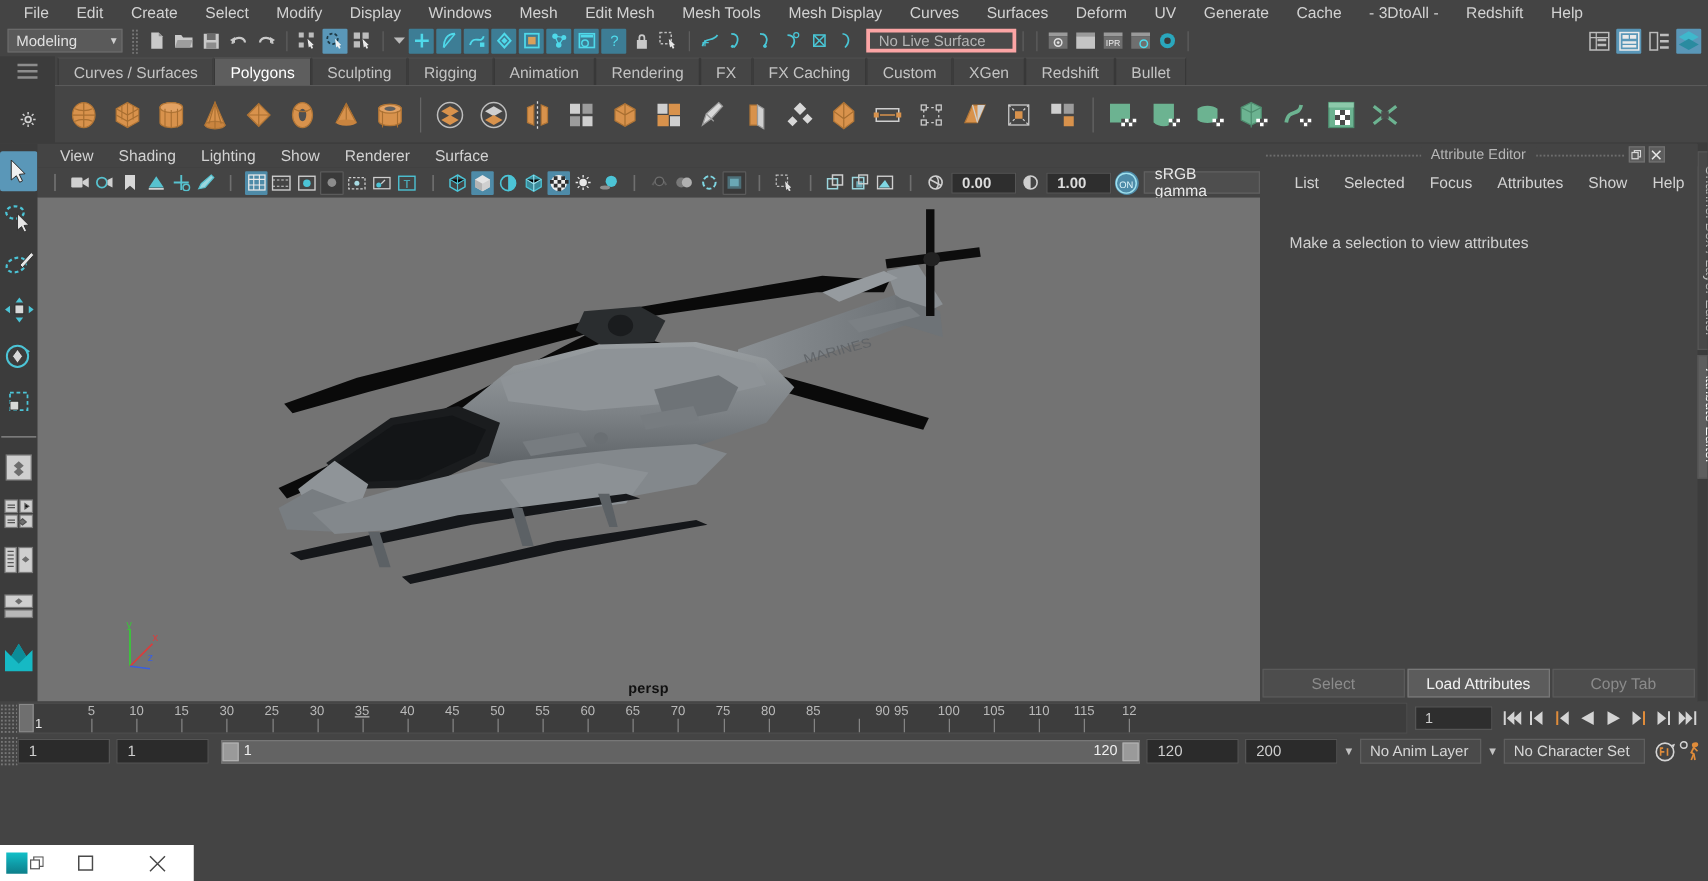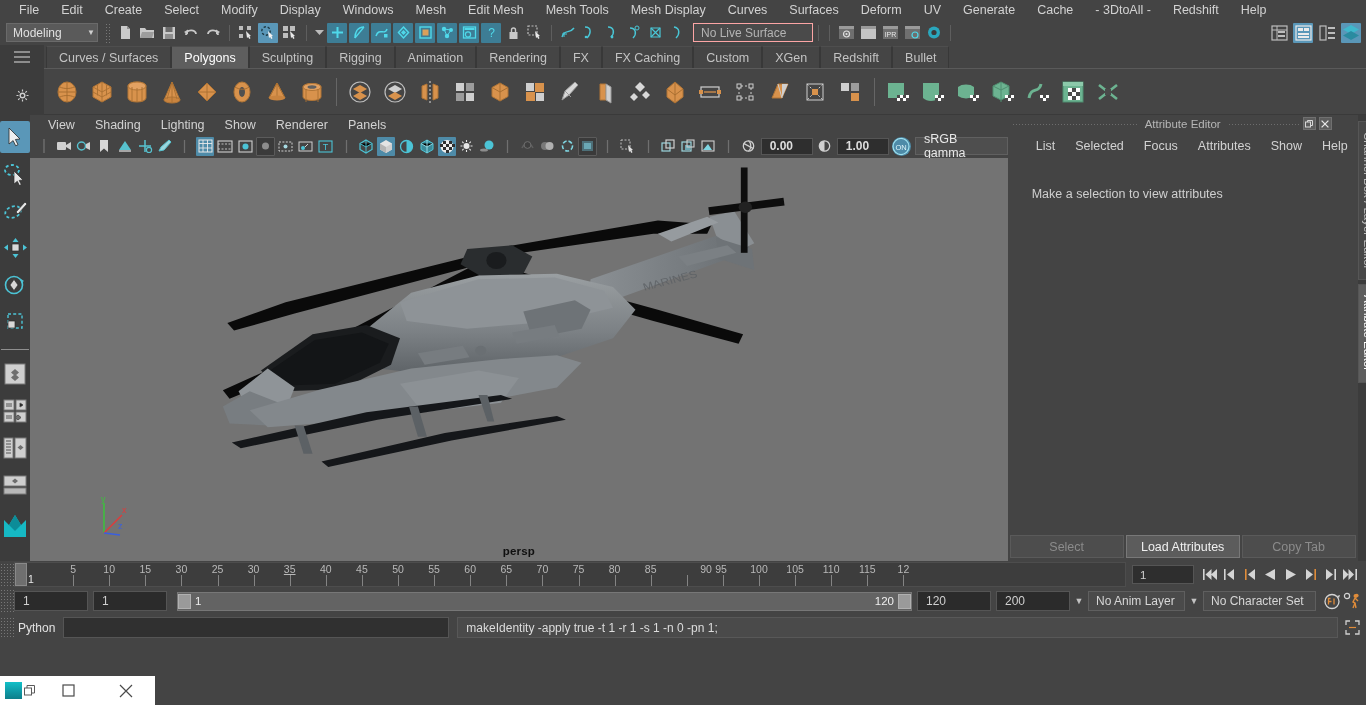--- a/index.html
+++ b/index.html
@@ -39,21 +39,21 @@
   }
   .vbar{ width:1px; height:16px; background:#5e5e5e; margin:0 5px; }
   .ico{
     width:20px; height:20px; display:inline-flex; align-items:center; justify-content:center;
     margin:0 1px; border-radius:1px; position:relative;
   }
   .ico svg{ display:block; }
   .ico.act{ background:#5a97b8; }
   .ico.teal{ background:#3d7d95; }
   .live-surface{
-    width:120px; height:19px; background:#4a4a4a; border:1px solid #fca5a5;
+    width:120px; height:19px; background:#4a4a4a; border:3px solid #fca5a5;
     display:flex; align-items:center; padding-left:7px; font-size:12px; color:#b4b4b4;
     margin-left:4px;
   }
 
   
   .shelfwrap{ display:flex; background:#444444; }
   .shelf-left{ width:44px; background:#3c3c3c; position:relative; }
   .shelf-left .grip{
     position:absolute; left:14px; top:6px; width:16px; height:10px;
   }
@@ -903,21 +903,21 @@
       </div>
     </div>
 
     <div class="vpcol">
       <div class="vpmenu" id="vpmenu">
           <div class="vm">View</div>
           <div class="vm">Shading</div>
           <div class="vm">Lighting</div>
           <div class="vm">Show</div>
           <div class="vm">Renderer</div>
-          <div class="vm">Panels</div>
+          <div class="vm">Surface</div>
         </div>
       <div class="vptools">
         <span class="vi">
             <svg width="4" height="14" viewBox="0 0 4 14">
               <path d="M2 0v14" stroke="#6f6f6f" stroke-width="1.4"></path>
             </svg>
           </span>
         <span class="vi">
             <svg width="16" height="12" viewBox="0 0 16 12">
               <rect x="1" y="2" width="9" height="8" rx="1" fill="#d0d0d0"></rect>
@@ -1415,34 +1415,20 @@
       <svg width="20" height="18" viewBox="0 0 20 18">
           <circle cx="5" cy="4" r="2.6" fill="none" stroke="#d4d4d4" stroke-width="1.2"></circle>
           <path d="M13 3.5a1.8 1.8 0 110 .1z" fill="#e08c3a"></path>
           <circle cx="13.5" cy="4" r="2" fill="#e08c3a"></circle>
           <path d="M13 6l-2 4 2 1 1 5M13 6l3 3" stroke="#e08c3a" stroke-width="1.4" fill="none"></path>
           <path d="M11 16l2-5" stroke="#e08c3a" stroke-width="1.4"></path>
         </svg>
     </span>
   </div>
 
-  <div class="cmd-row">
-    <div class="cmd-grip"></div>
-    <div class="cmd-label">Python</div>
-    <div class="cmd-input"></div>
-    <div class="cmd-out">
-      <span>makeIdentity -apply true -t 1 -r 1 -s 1 -n 0 -pn 1;</span>
-    </div>
-    <span class="cmd-icon">
-      <svg width="15" height="15" viewBox="0 0 15 15">
-          <path d="M5 1H1v4M10 1h4v4M5 14H1v-4M10 14h4v-4" fill="none" stroke="#d0d0d0" stroke-width="1.3"></path>
-          <path d="M4 7.5h7" stroke="#e08c3a" stroke-width="1.2"></path>
-        </svg>
-    </span>
-  </div>
 
   <div class="winbar">
     <div class="wicon">
       <span class="maya-logo"></span>
       <svg width="11" height="11" viewBox="0 0 11 11">
           <rect x="0.5" y="3" width="7" height="7" fill="none" stroke="#5a5a5a"></rect>
           <path d="M3 3V0.5h7.5V8H8" fill="none" stroke="#5a5a5a"></path>
         </svg>
     </div>
     <div class="wbtn2">

